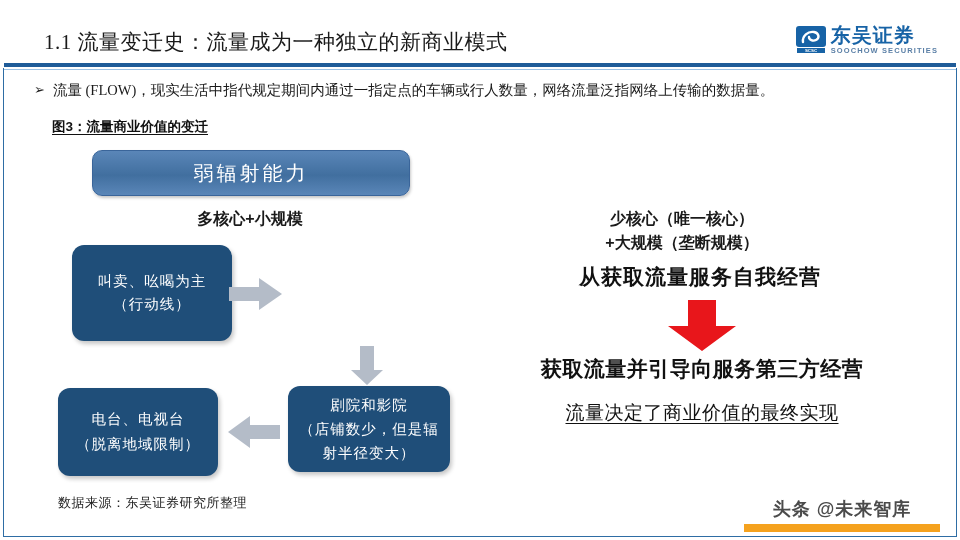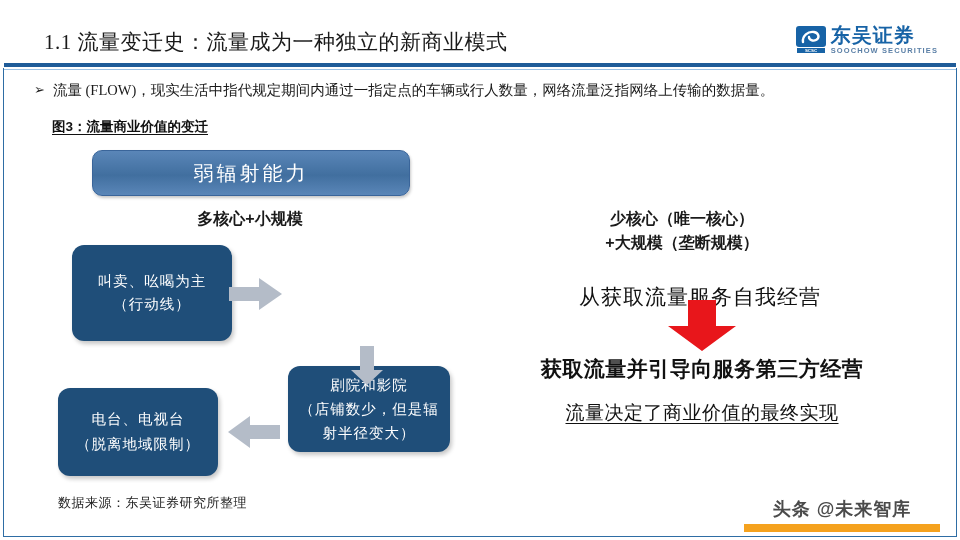--- a/index.html
+++ b/index.html
@@ -175,37 +175,37 @@
     display: flex;
     align-items: center;
     justify-content: center;
     text-align: center;
     box-sizing: border-box;
     padding: 6px 10px;
     letter-spacing: 1px;
   }
   #box-hawk   { left: 72px;  top: 245px; width: 160px; height: 96px; font-size: 14.5px; line-height: 23px; }
   #box-shop   { left: 288px; top: 242px; width: 162px; height: 100px; font-size: 14.5px; line-height: 24px; }
-  #box-cinema { left: 288px; top: 366px; width: 162px; height: 86px;  font-size: 14.5px; line-height: 24px; }
+  #box-cinema { left: 288px; top: 386px; width: 162px; height: 86px;  font-size: 14.5px; line-height: 24px; }
   #box-radio  { left: 58px;  top: 388px; width: 160px; height: 88px;  font-size: 14.5px; line-height: 25px; }
 
   
   .garrow { position: absolute; }
   .garrow svg { display: block; }
 
   
   .r-line {
     position: absolute;
     text-align: center;
     color: #111111;
     font-family: "Liberation Serif", serif;
   }
   #r-line1 {
     left: 500px; top: 263px; width: 400px;
-    font-size: 21px; font-weight: normal; letter-spacing: 1px; margin-top: 20px;
+    font-size: 21px; font-weight: bold; letter-spacing: 1px;
   }
   #r-line2 {
     left: 492px; top: 355px; width: 420px;
     font-size: 21px; font-weight: bold; letter-spacing: 0.5px;
   }
   #r-line3 {
     left: 492px; top: 400px; width: 420px;
     font-size: 19px; letter-spacing: 0.5px;
     text-decoration: underline;
     text-underline-offset: 4px;

